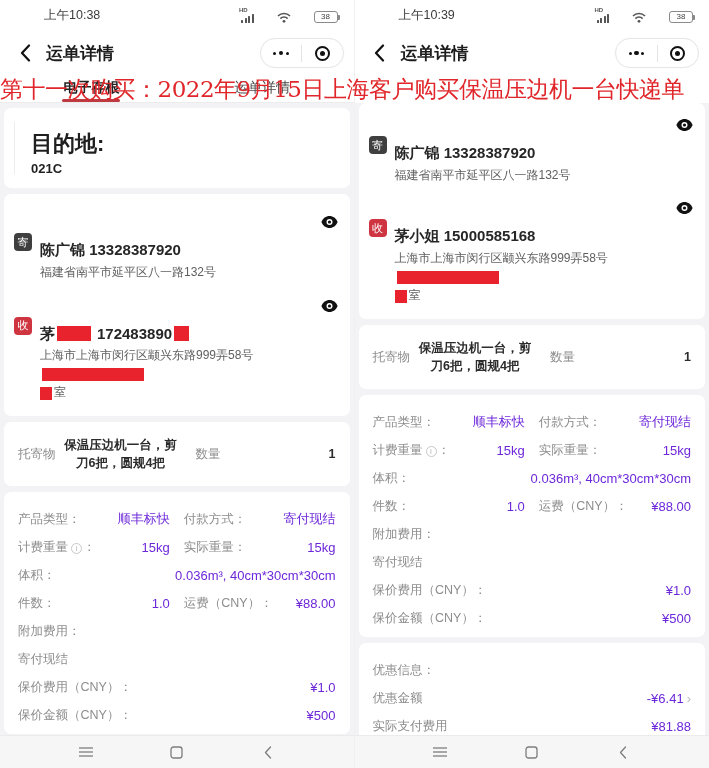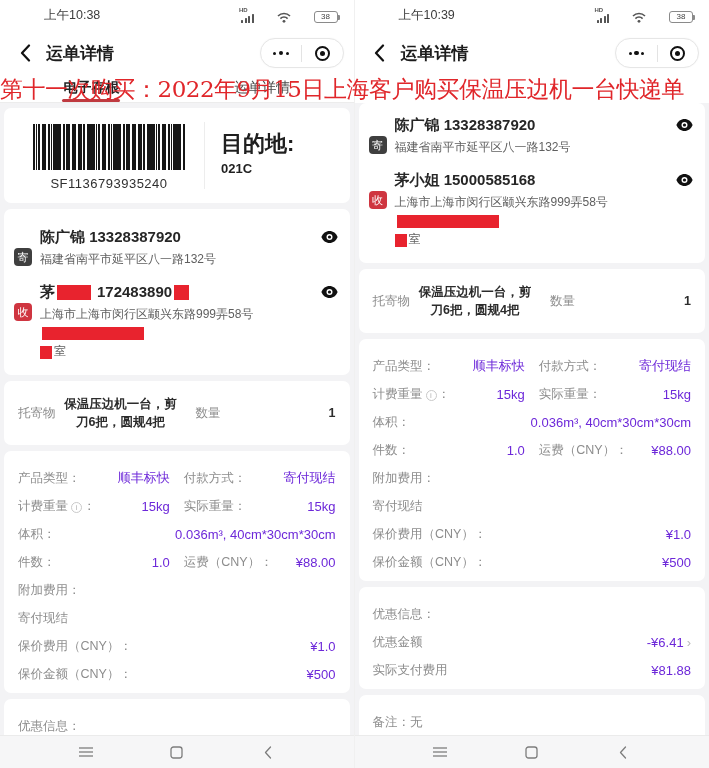--- a/index.html
+++ b/index.html
@@ -73,21 +73,21 @@
   .dest-label { font-size:22px; font-weight:700; color:#1f1f1f; line-height:1.6; }
   .dest-code { font-size:13px; font-weight:700; color:#1f1f1f; }
 
   
   .addr-card { padding:8px 0 10px; }
   .addr-row { display:flex; padding:9px 12px 4px 10px; }
   .badge { width:18px; height:18px; border-radius:4px; color:#fff; font-size:11px;
     display:flex; align-items:center; justify-content:center; margin:22px 8px 0 0; flex:0 0 18px; }
   .badge.send { background:#3f3f3f; }
   .badge.recv { background:#cf3540; }
-  .addr-main { flex:1; min-width:0; }
+  .addr-main { flex:1; min-width:0;margin-top:28px; }
   .addr-name { font-size:15px; font-weight:700; color:#262626; line-height:1.45; }
   .addr-line { font-size:12px; color:#5f5f5f; line-height:1.55; margin-top:2px; }
   .eye { flex:0 0 24px; display:flex; justify-content:flex-end; padding-top:5px; cursor:pointer; }
   .redact { display:inline-block; background:#e8232e; vertical-align:middle; }
   .r-name { width:34px; height:15px; margin:0 6px 2px 2px; }
   .r-tail { width:15px; height:15px; margin:0 0 2px 2px; }
   .r-addr { width:102px; height:13px; margin-left:2px; }
   .r-room { width:12px; height:13px; margin-right:2px; }
 
   
@@ -167,24 +167,20 @@
 
     <div class="tabs">
       <span class="tab active">电子存根</span>
       <span class="tab">运单详情</span>
     </div>
 
     <div class="content">
       <div class="l-top-pad"></div>
 
       <div class="card bc-card">
-        <div class="bc-left">
-          <div class="barcode"></div>
-          <div class="bc-num">SF1136793935240</div>
-        </div>
         <div class="bc-div"></div>
         <div class="bc-right">
           <div class="dest-label">目的地:</div>
           <div class="dest-code">021C</div>
         </div>
       </div>
       <div class="sep"></div>
 
       <div class="card addr-card">
         <div class="addr-row">

